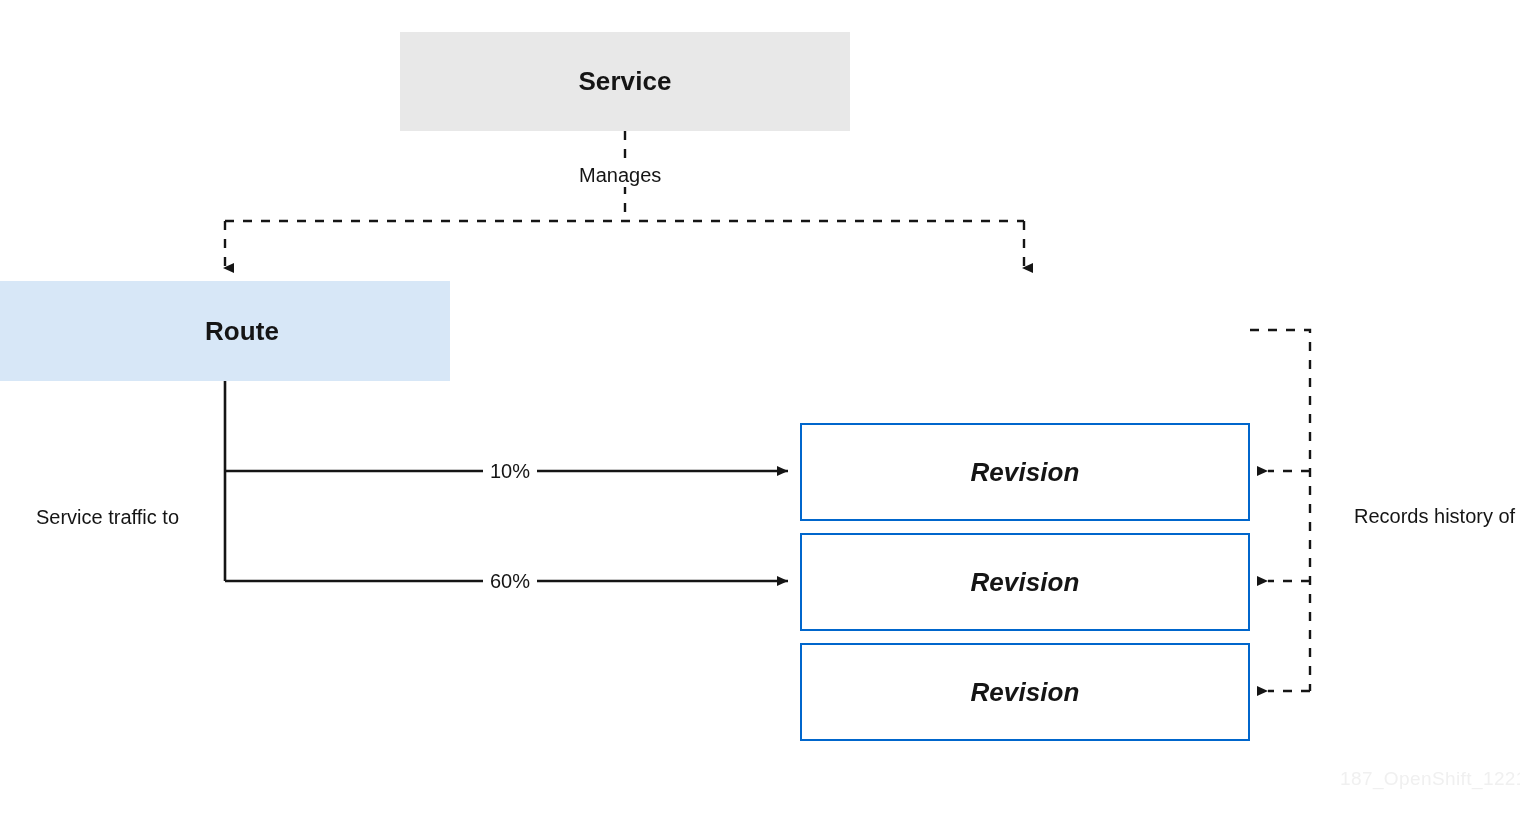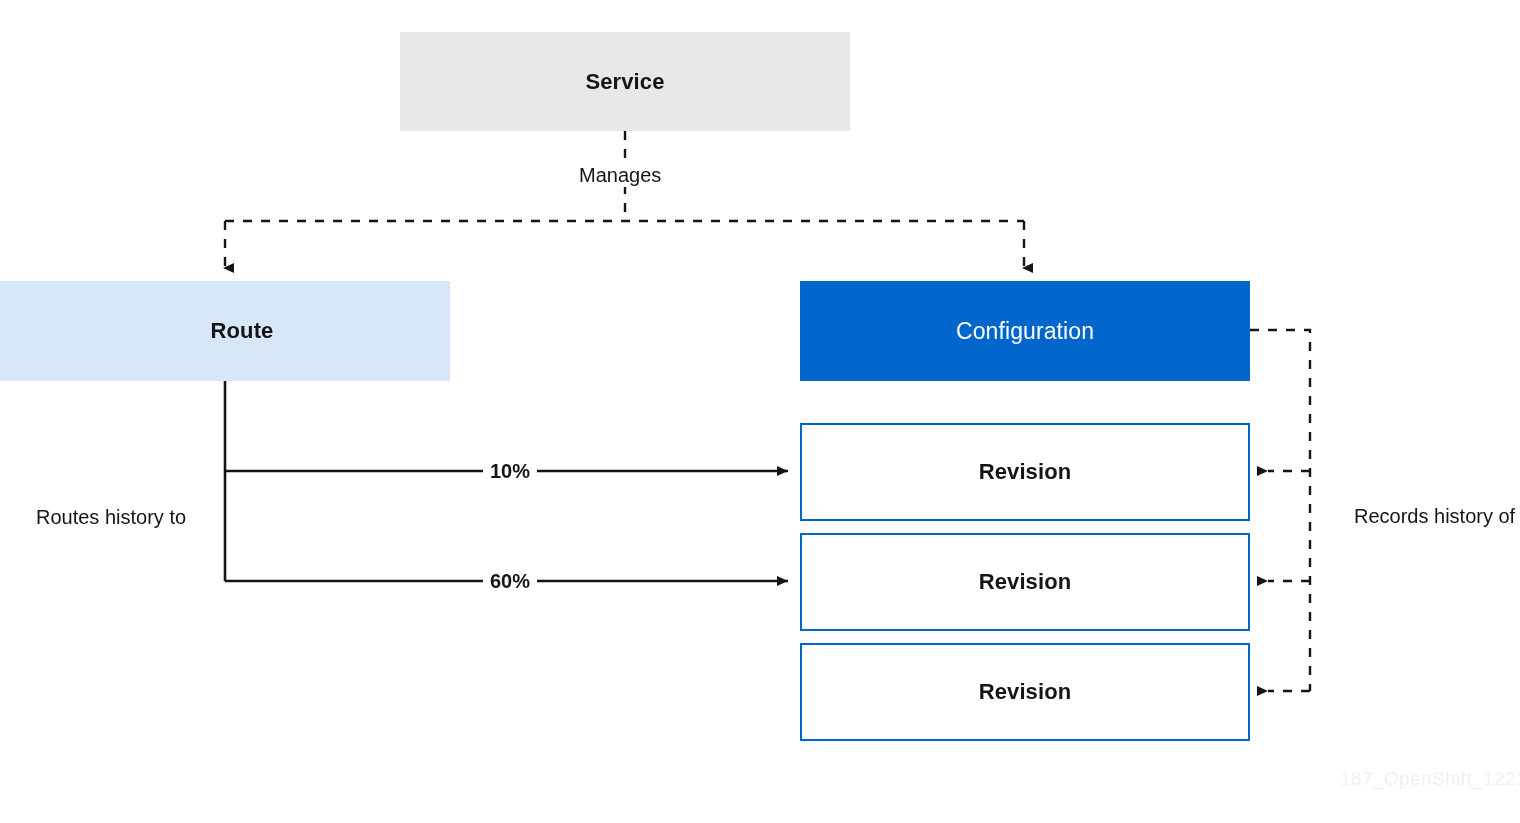--- a/index.html
+++ b/index.html
@@ -25,21 +25,21 @@
     height: 823px;
   }
   .node-box {
     position: absolute;
     display: flex;
     align-items: center;
     justify-content: center;
     box-sizing: border-box;
   }
   .node-label {
-    font-size: 22px;
+    font-size: 26px;
     font-weight: bold;
     letter-spacing: 0.1px;
     text-align: center;
     white-space: nowrap;
   }
   .box-service {
     left: 400px;
     top: 32px;
     width: 450px;
     height: 99px;
@@ -69,21 +69,21 @@
   }
   .box-configuration .node-label { color: #ffffff; font-weight: normal; font-size: 23px; }
 
   .box-revision {
     left: 800px;
     width: 450px;
     height: 98px;
     background: #ffffff;
     border: 2px solid #0066cc;
   }
-  .box-revision .node-label { color: #151515; }
+  .box-revision .node-label { color: #151515; font-style: italic; }
   .rev-1 { top: 423px; }
   .rev-2 { top: 533px; }
   .rev-3 { top: 643px; }
 
   .edge-label {
     position: absolute;
     font-size: 20px;
     color: #151515;
     background: #ffffff;
     white-space: nowrap;
@@ -102,21 +102,20 @@
   }
   .label-records-history {
     left: 1318px;
     top: 504px;
     padding: 0 4px;
     margin-left: 32px;
   }
   .label-pct {
     left: 483px;
     padding: 0 7px;
-    font-weight: bold;
   }
   .label-pct-10 { top: 459px; }
   .label-pct-90 { top: 569px; }
 
   .watermark {
     position: absolute;
     left: 1340px;
     top: 768px;
     font-size: 19px;
     color: #f0f0f0;
@@ -164,39 +163,36 @@
   </svg>
 
   <div class="node-box box-service">
     <span class="node-label">Service</span>
   </div>
 
   <div class="node-box box-route">
     <span class="node-label">Route</span>
   </div>
 
-  <div class="node-box box-configuration">
-    <span class="node-label">Configuration</span>
-  </div>
 
   <div class="node-box box-revision rev-1">
     <span class="node-label">Revision</span>
   </div>
 
   <div class="node-box box-revision rev-2">
     <span class="node-label">Revision</span>
   </div>
 
   <div class="node-box box-revision rev-3">
     <span class="node-label">Revision</span>
   </div>
 
   <div class="edge-label label-manages">Manages</div>
 
-  <div class="edge-label label-routes-traffic">Routes history to</div>
+  <div class="edge-label label-routes-traffic">Service traffic to</div>
 
   <div class="edge-label label-records-history">Records history of</div>
 
   <div class="edge-label label-pct label-pct-10">10%</div>
 
   <div class="edge-label label-pct label-pct-90">60%</div>
 
   <div class="watermark">187_OpenShift_1221</div>
 
 </div>

